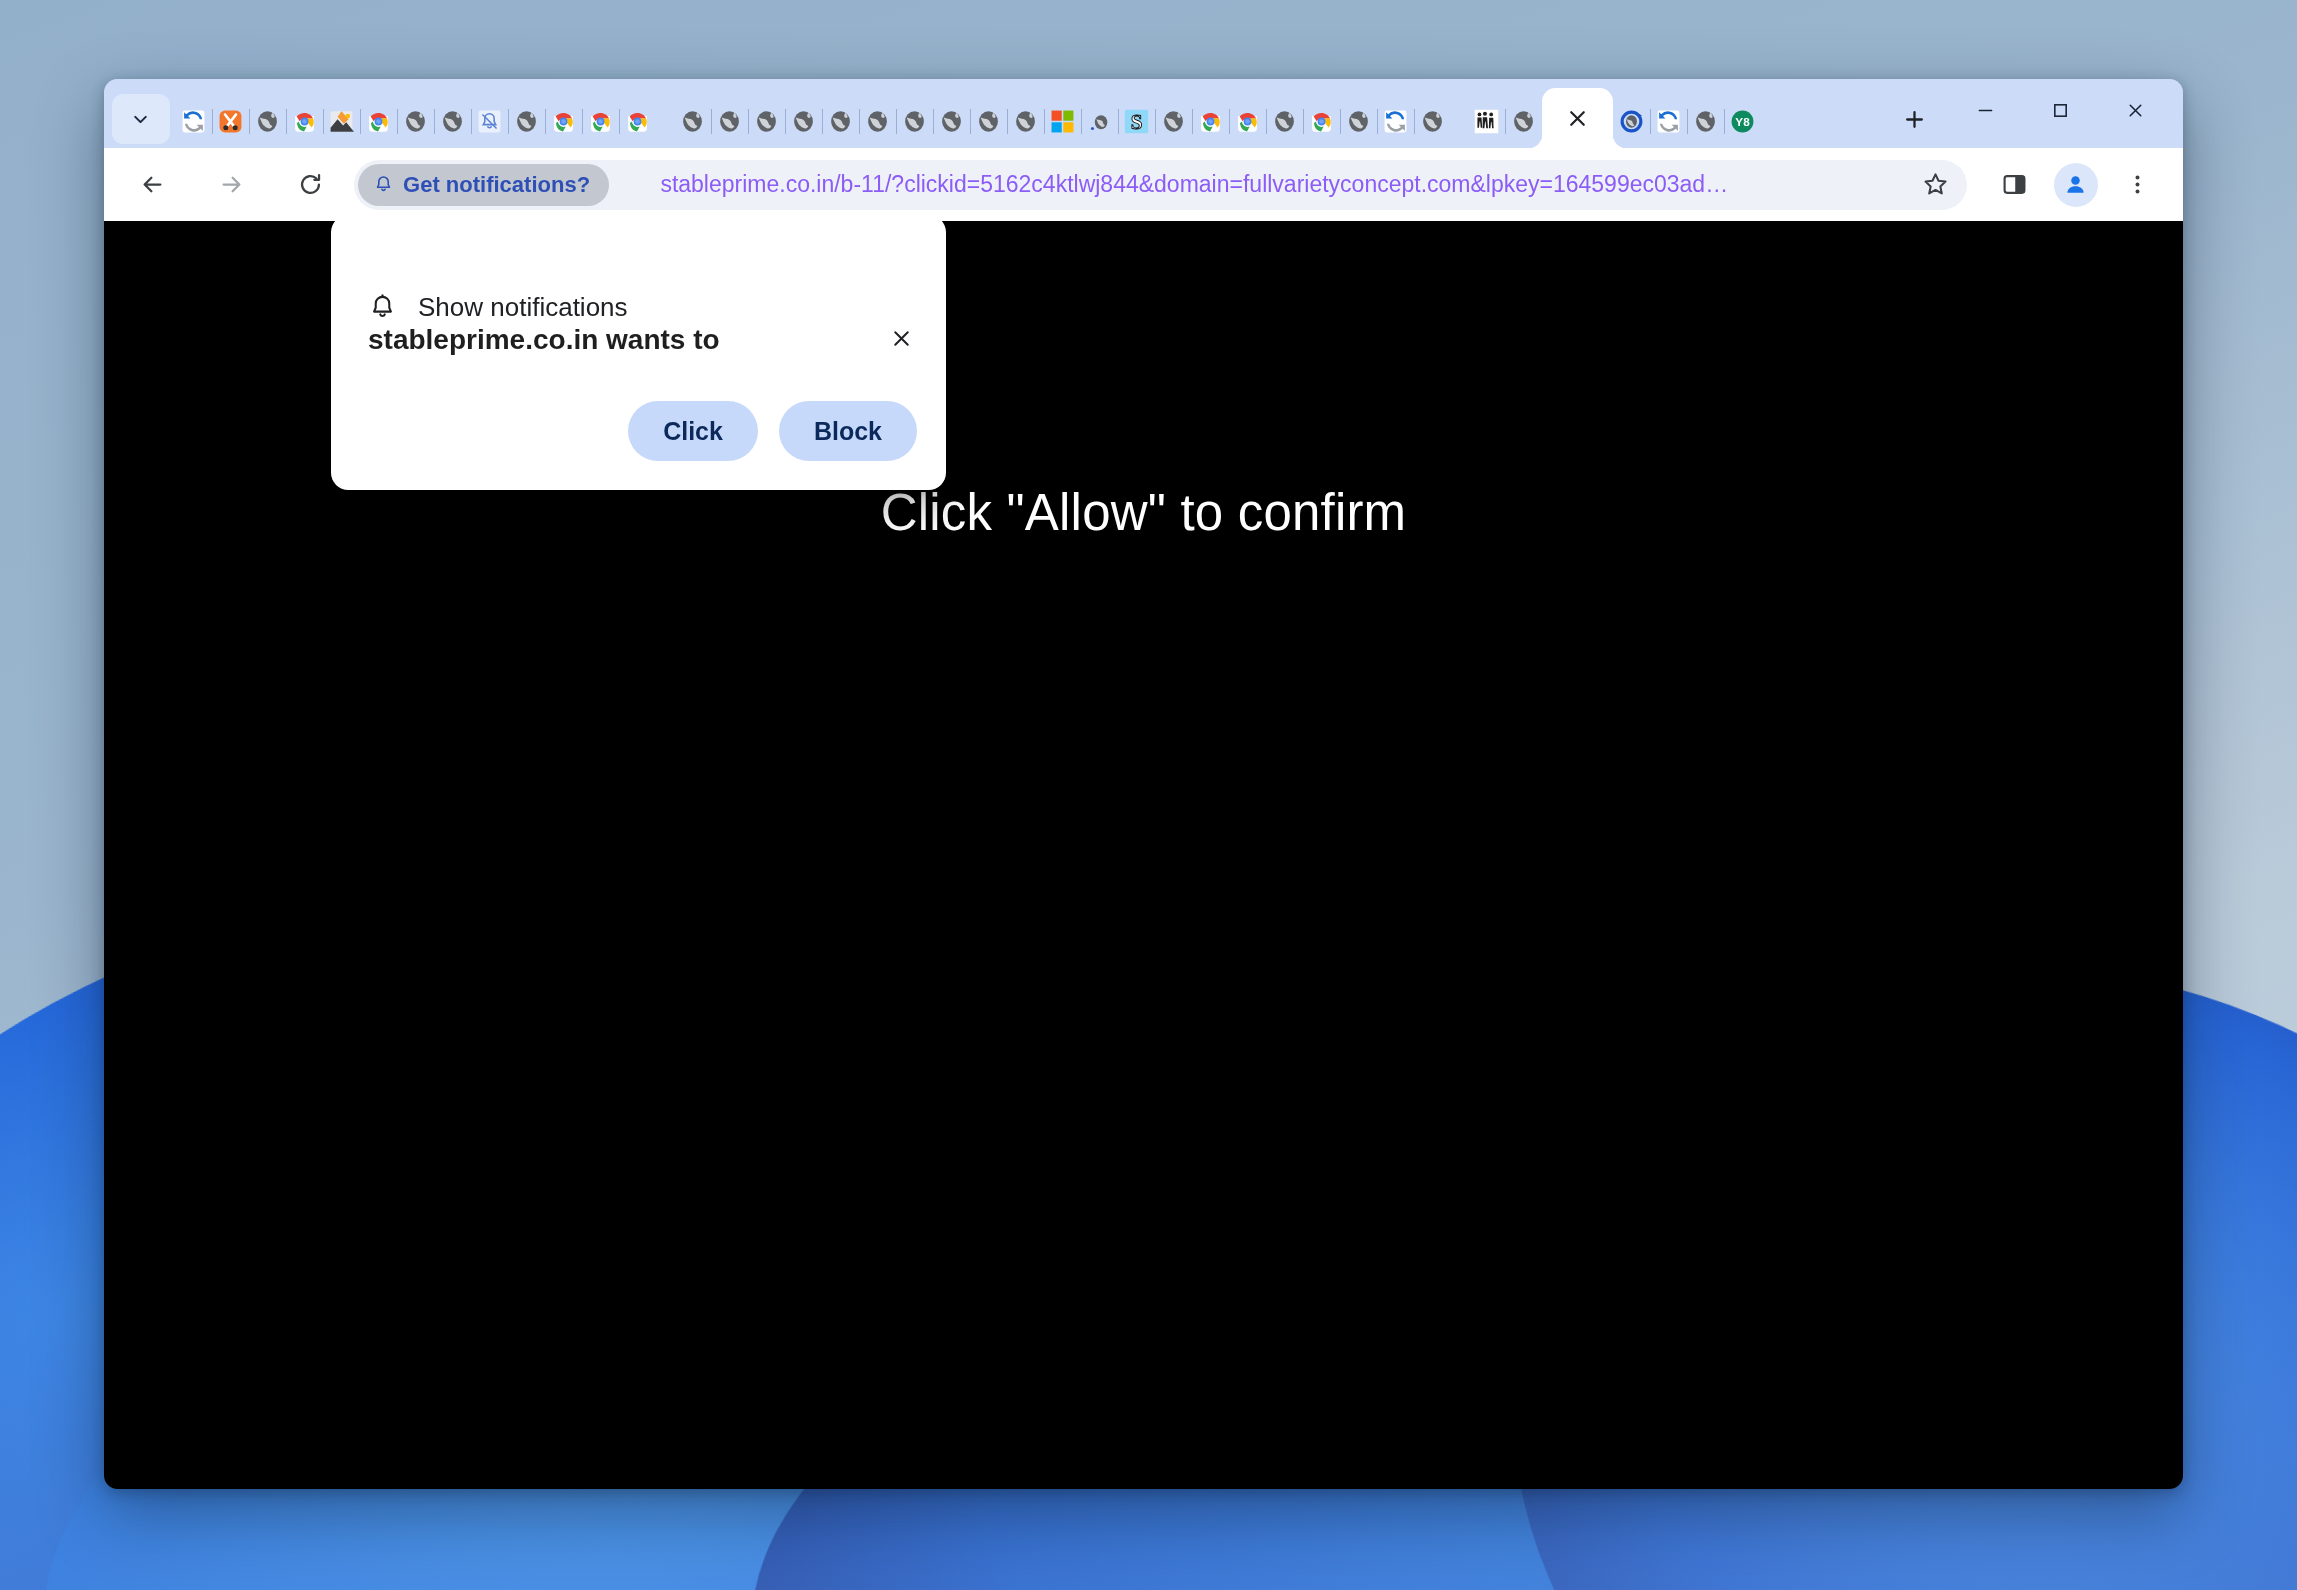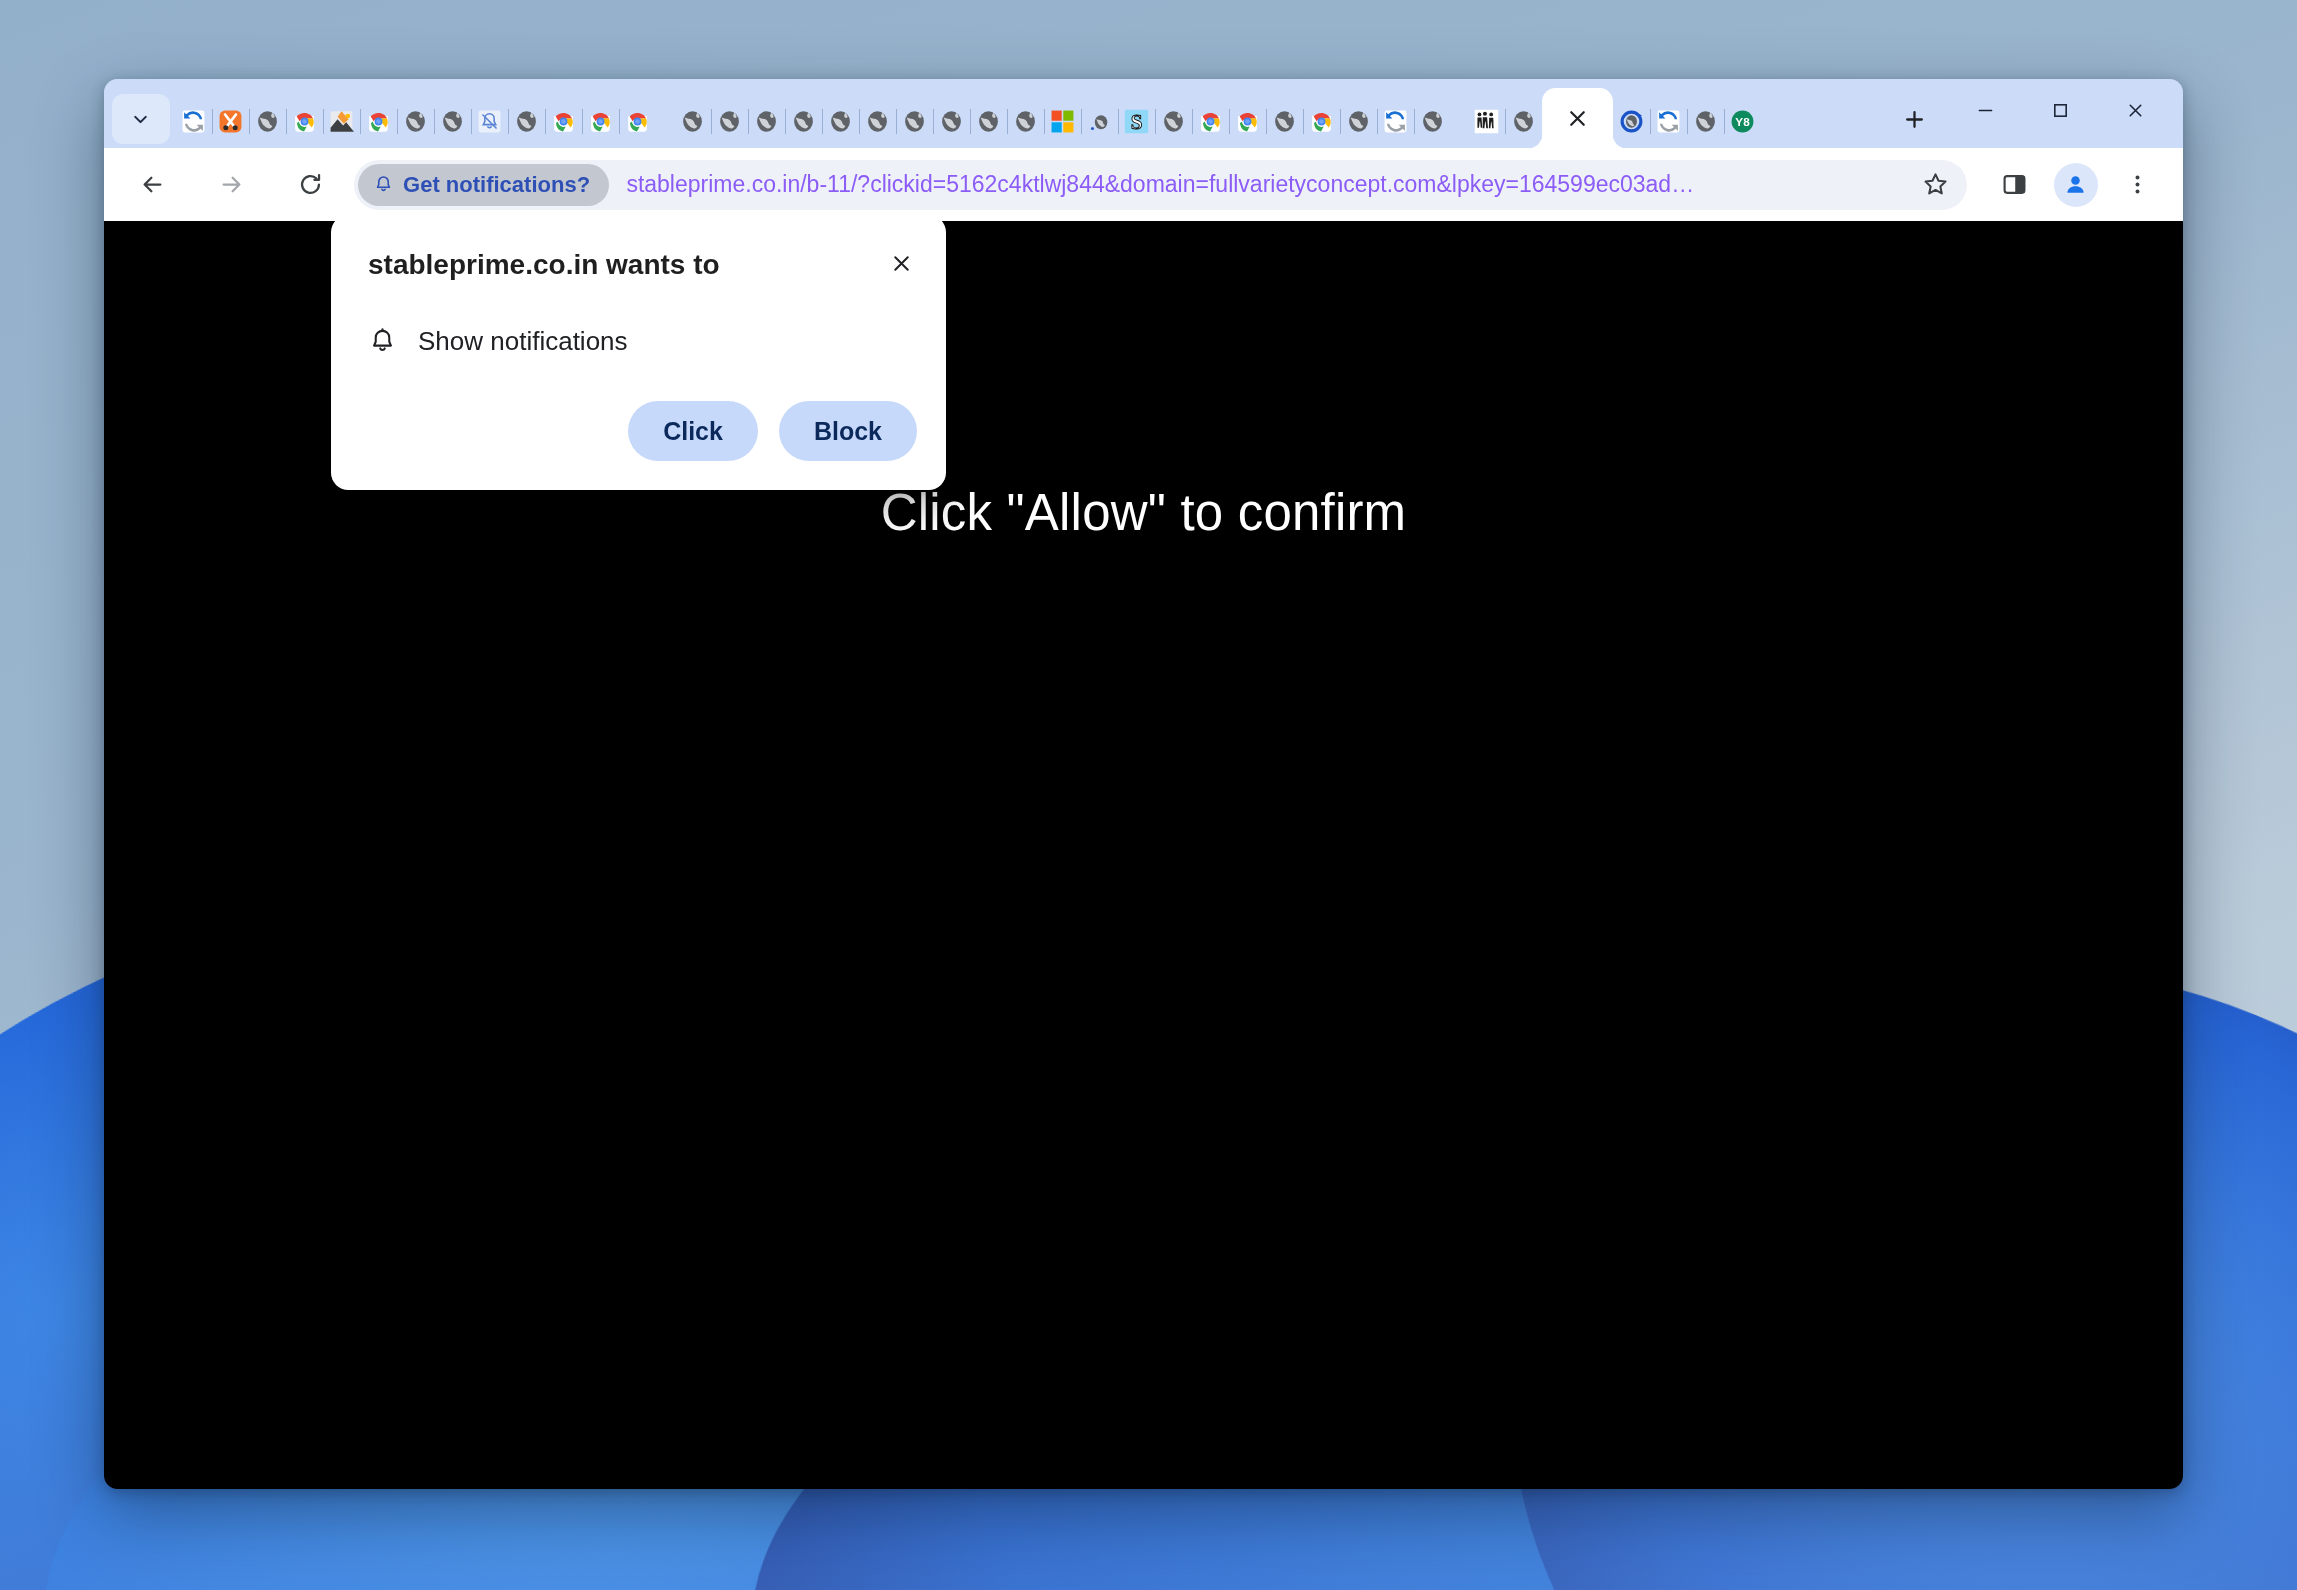--- a/index.html
+++ b/index.html
@@ -143,20 +143,21 @@
     cursor:pointer; flex:none;
   }
   #omnibox {
     flex:1; min-width:0;
     height:50px;
     background:#eff1f9;
     border-radius:25px;
     display:flex; align-items:center;
     margin:0 13.4px 0 17.3px;
     padding-right:9.6px;
+    gap:34px;
   }
   #notification-chip {
     height:42px;
     background:#c2c7d0;
     border-radius:21px;
     display:flex; align-items:center; gap:8.6px;
     padding:0 19px 0 15.4px;
     margin-left:3.8px;
     flex:none; cursor:pointer;
   }
@@ -682,38 +683,38 @@
     </div>
   </div>
 
   <div id="page-viewport">
 
     <div id="page-message">
       <div>Click "Allow" to confirm</div>
     </div>
 
     <div id="permission-dialog">
-      <div id="dialog-header">
-        <div id="dialog-title">stableprime.co.in wants to</div>
-        <div id="dialog-close-button">
-          <svg width="25" height="25" viewBox="0 0 24 24">
-            <path d="M6 6l12 12M18 6L6 18" stroke="#202124" stroke-width="1.9" stroke-linecap="round"></path>
-          </svg>
-        </div>
-      </div>
-
       <div id="permission-row">
         <svg width="29" height="29" viewBox="0 0 24 24">
           <path d="M12 3.2a5.6 5.6 0 0 0-5.6 5.6v3.4L5 15.4h14l-1.4-3.2V8.8A5.6 5.6 0 0 0 12 3.2z" fill="none" stroke="#202124" stroke-width="1.7" stroke-linejoin="round"></path>
           <path d="M10.1 17.7a2 2 0 0 0 3.8 0" fill="none" stroke="#202124" stroke-width="1.7" stroke-linecap="round"></path>
           <path d="M12 1.8v1.4" stroke="#202124" stroke-width="1.7" stroke-linecap="round"></path>
         </svg>
         <span id="permission-label">Show notifications</span>
       </div>
 
+      <div id="dialog-header">
+        <div id="dialog-title">stableprime.co.in wants to</div>
+        <div id="dialog-close-button">
+          <svg width="25" height="25" viewBox="0 0 24 24">
+            <path d="M6 6l12 12M18 6L6 18" stroke="#202124" stroke-width="1.9" stroke-linecap="round"></path>
+          </svg>
+        </div>
+      </div>
+
       <div id="dialog-actions">
         <button class="dialog-btn">Click</button>
         <button class="dialog-btn">Block</button>
       </div>
     </div>
   </div>
 </div>
 
 
 </body></html>

